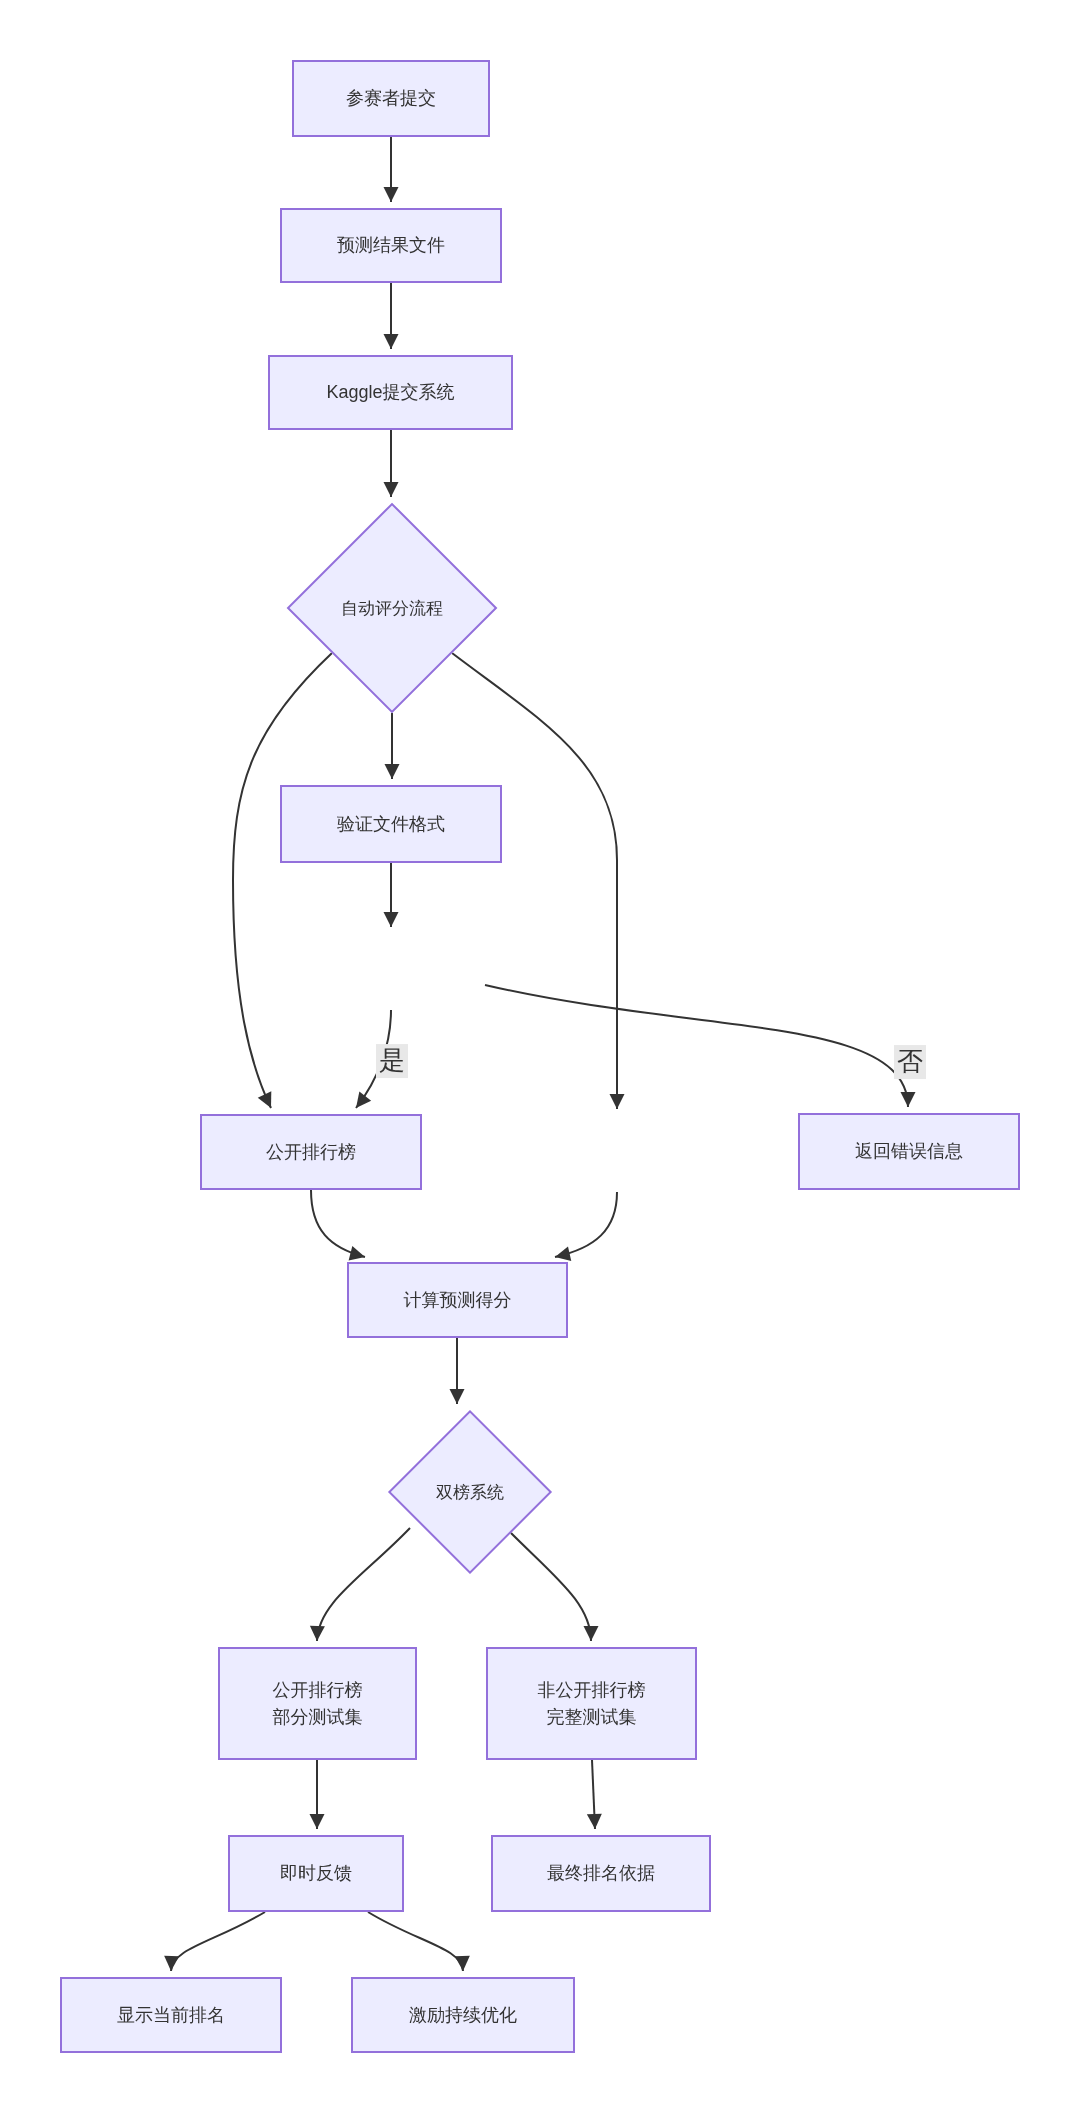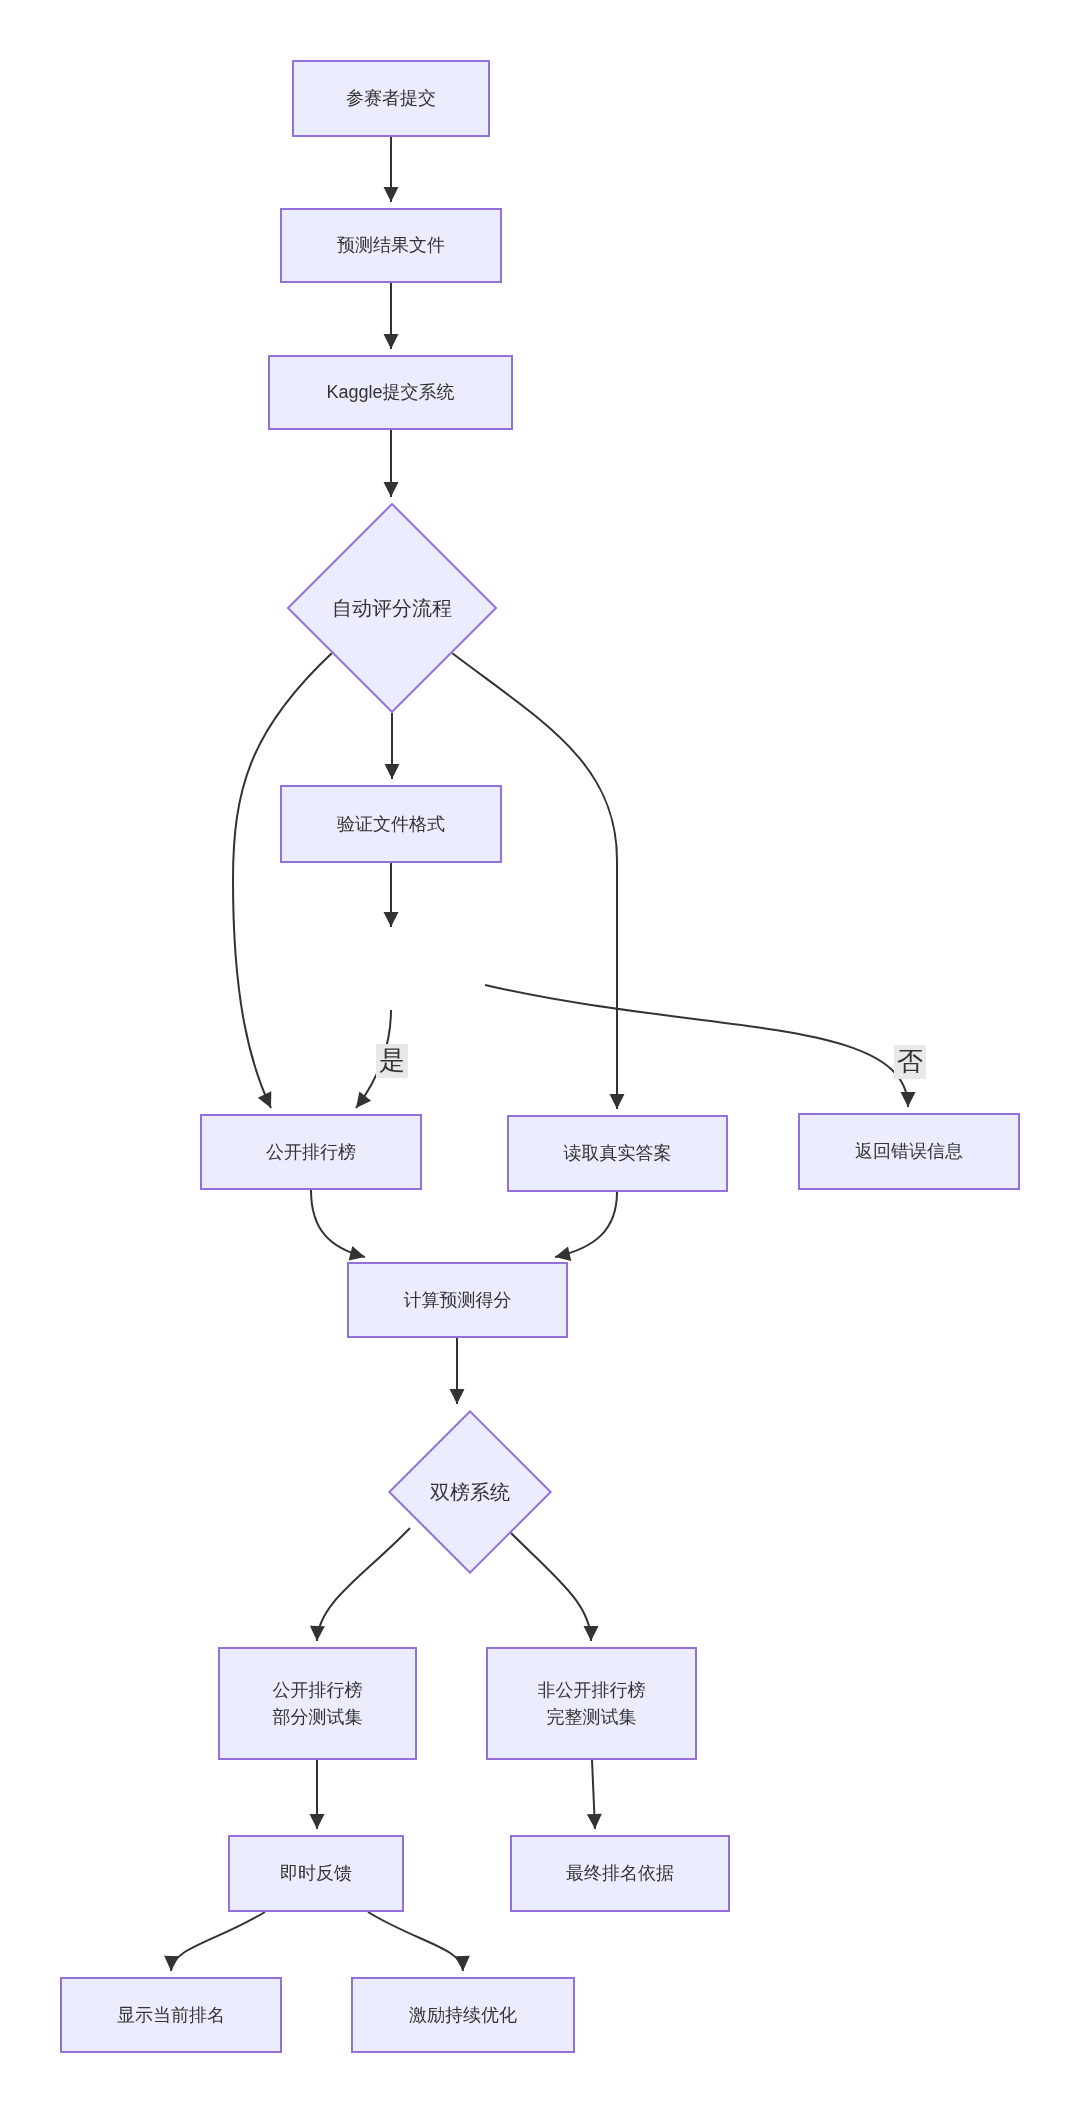--- a/index.html
+++ b/index.html
@@ -22,21 +22,21 @@
   .diamond .shape{
     position:absolute;left:50%;top:50%;
     background:var(--node-fill,#ECECFF);
     border:2px solid var(--node-border,#9370DB);
     box-sizing:border-box;
     transform:translate(-50%,-50%) rotate(45deg);
   }
   .diamond .dlabel{
     position:absolute;left:0;top:0;width:100%;height:100%;
     display:flex;align-items:center;justify-content:center;
-    font-size:20px;color:var(--text-color,#333333);
+    font-size:17px;color:var(--text-color,#333333);
   }
   .edge-label{
     position:absolute;transform:translate(-50%,-50%);
     background:var(--label-bg,#e8e8e8);
     font-size:26px;line-height:1.15;padding:2px 3px;color:var(--text-color,#333333);
   }
 </style>
 </head>
 <body>
 
@@ -87,23 +87,20 @@
 
   <div class="node" style="left:280px;top:785px;width:222px;height:78px;">
     <span>验证文件格式</span>
   </div>
 
 
   <div class="node" style="left:200px;top:1114px;width:222px;height:76px;">
     <span>公开排行榜</span>
   </div>
 
-  <div class="node" style="left:507px;top:1115px;width:221px;height:77px;">
-    <span>读取真实答案</span>
-  </div>
 
   <div class="node" style="left:798px;top:1113px;width:222px;height:77px;">
     <span>返回错误信息</span>
   </div>
 
   <div class="node" style="left:347px;top:1262px;width:221px;height:76px;">
     <span>计算预测得分</span>
   </div>
 
   <div class="diamond" style="left:388px;top:1410px;width:164px;height:164px;text-decoration:underline;">
@@ -118,21 +115,21 @@
 
   <div class="node" style="left:486px;top:1647px;width:211px;height:113px;">
     <span>非公开排行榜</span>
     <span>完整测试集</span>
   </div>
 
   <div class="node" style="left:228px;top:1835px;width:176px;height:77px;">
     <span>即时反馈</span>
   </div>
 
-  <div class="node" style="left:510px;top:1835px;width:220px;height:77px;align-items:center;">
+  <div class="node" style="left:491px;top:1835px;width:220px;height:77px;align-items:center;">
     <span>最终排名依据</span>
   </div>
 
   <div class="node" style="left:60px;top:1977px;width:222px;height:76px;">
     <span>显示当前排名</span>
   </div>
 
   <div class="node" style="left:351px;top:1977px;width:224px;height:76px;">
     <span>激励持续优化</span>
   </div>

